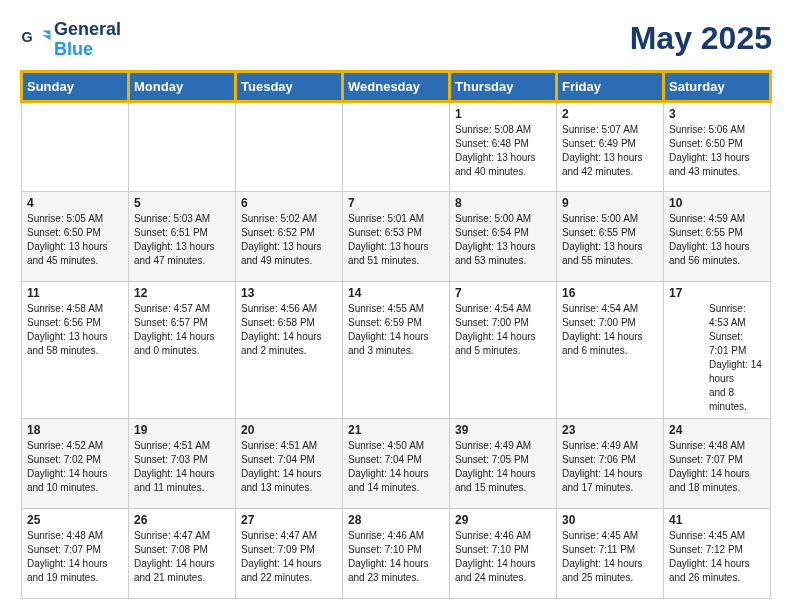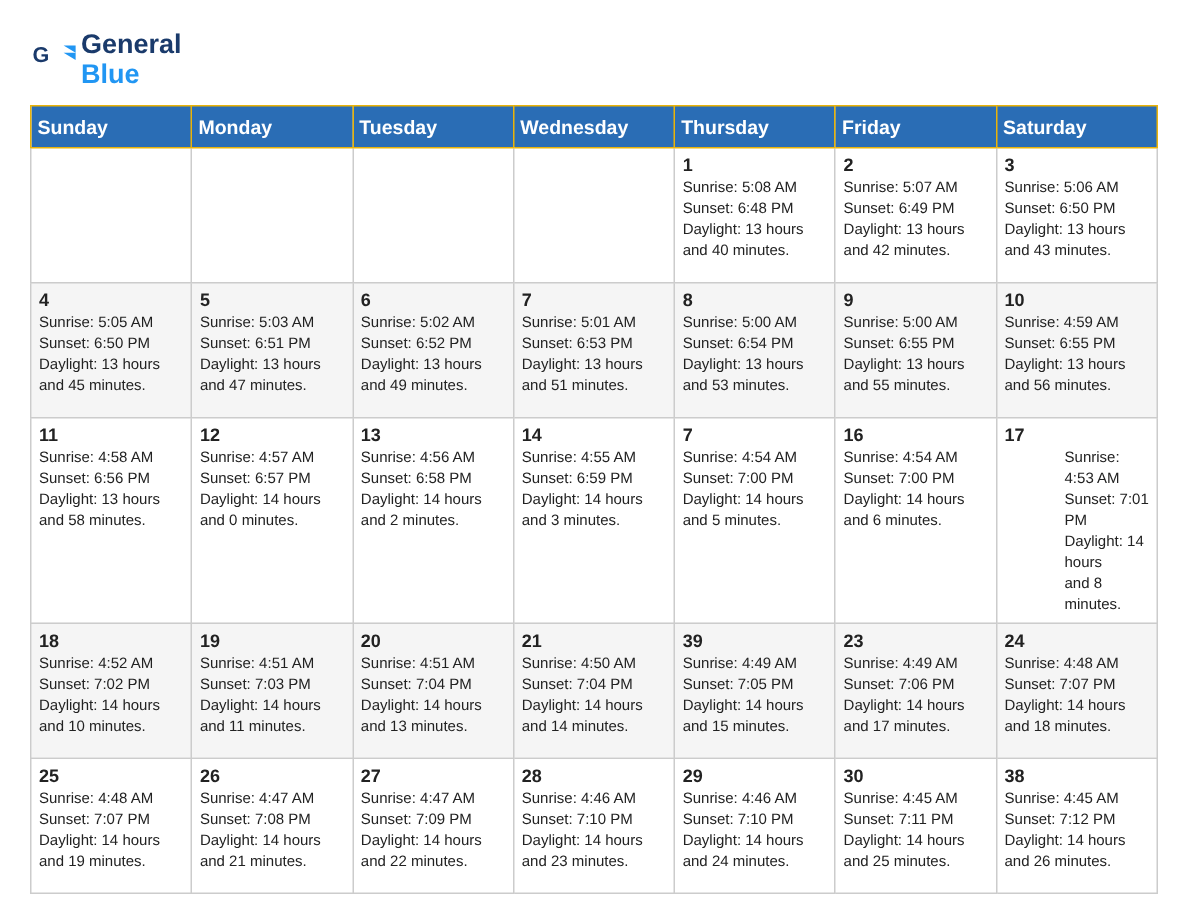--- a/index.html
+++ b/index.html
@@ -51,21 +51,21 @@
       border-collapse: collapse;
       table-layout: fixed;
     }
     thead th {
       background: #2a6db5;
       color: #fff;
       font-size: 13px;
       font-weight: bold;
       padding: 6px 4px;
       text-align: left;
-      border: 1px solid #eab308;
+      border: 3px solid #eab308;
     }
     tbody td {
       border: 1px solid #ccc;
       vertical-align: top;
       padding: 4px 5px;
       font-size: 10.5px;
       color: #222;
       height: 90px;
       background: #fff;
     }
@@ -96,20 +96,21 @@
       <text x="2" y="22" font-size="18" font-weight="bold" fill="#1a3a6b">G</text>
       <polygon points="28,8 38,14 38,8" fill="#2196f3"></polygon>
       <polygon points="28,14 38,20 38,14" fill="#2196f3"></polygon>
     </svg>
     <div class="logo-text">
       <div>General</div>
       <div><span>Blue</span></div>
     </div>
   </div>
   <div class="title-block">
+    <div class="month-year">May 2025</div>
   </div>
 </div>
 
 <table>
   <thead>
     <tr id="weekday-header">
         <th>Sunday</th>
         <th>Monday</th>
         <th>Tuesday</th>
         <th>Wednesday</th>
@@ -336,21 +337,21 @@
 and 24 minutes.</div>
         </td>
         <td>
           <span class="day-number">30</span>
           <div class="day-info" style="white-space: pre-line;">Sunrise: 4:45 AM
 Sunset: 7:11 PM
 Daylight: 14 hours
 and 25 minutes.</div>
         </td>
         <td>
-          <span class="day-number">38</span>
+          <span class="day-number">41</span>
           <div class="day-info" style="white-space: pre-line;">Sunrise: 4:45 AM
 Sunset: 7:12 PM
 Daylight: 14 hours
 and 26 minutes.</div>
         </td>
       </tr>
     </tbody>
 </table>
 
 </body></html>

